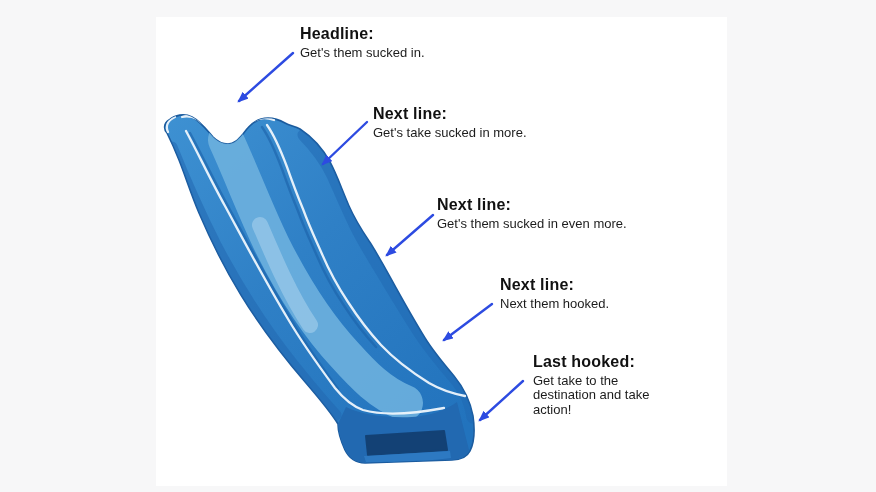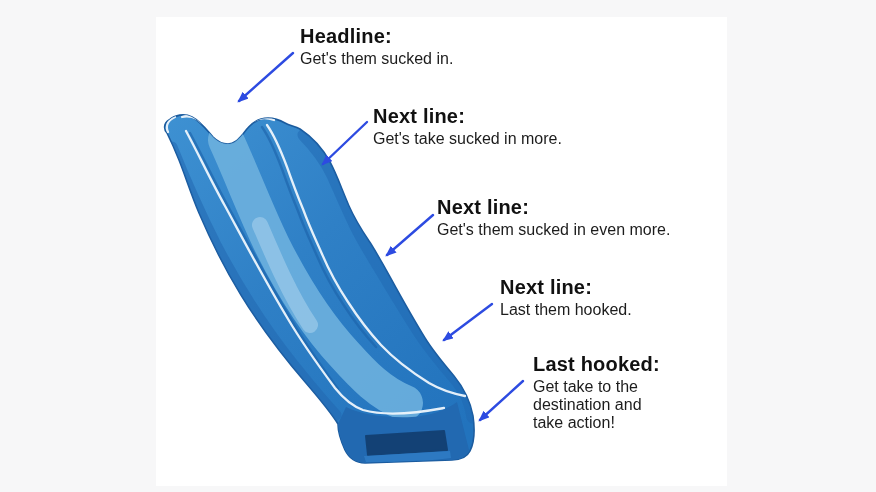--- a/index.html
+++ b/index.html
@@ -45,29 +45,29 @@
     fill: none;
   }
   .arrow-head {
     fill: var(--arrow, #2d4be1);
   }
   .note {
     position: absolute;
     text-align: left;
   }
   .note-title {
-    font-size: 20px;
+    font-size: 16px;
     font-weight: bold;
     line-height: 1.1;
     letter-spacing: 0.2px;
     color: var(--heading_text, #111111);
     white-space: nowrap;
   }
   .note-desc {
-    font-size: 16px;
+    font-size: 13px;
     line-height: 1.12;
     margin-top: 3px;
     color: var(--body_text, #1c1c1c);
   }
   .note-1 { left: 144px; top: 8px; }
   .note-2 { left: 217px; top: 88px; }
   .note-3 { left: 281px; top: 179px; }
   .note-4 { left: 344px; top: 259px; }
   .note-5 { left: 377px; top: 336px; }
   .note-5 .note-desc { width: 122px; }
@@ -188,21 +188,21 @@
     <div class="note-desc">Get's take sucked in more.</div>
   </div>
 
   <div class="note note-3">
     <div class="note-title">Next line:</div>
     <div class="note-desc">Get's them sucked in even more.</div>
   </div>
 
   <div class="note note-4">
     <div class="note-title">Next line:</div>
-    <div class="note-desc">Last them hooked.</div>
+    <div class="note-desc">Next them hooked.</div>
   </div>
 
   <div class="note note-5">
     <div class="note-title">Last hooked:</div>
     <div class="note-desc">Get take to the destination and take action!</div>
   </div>
 
 </div>
 
 </body></html>

